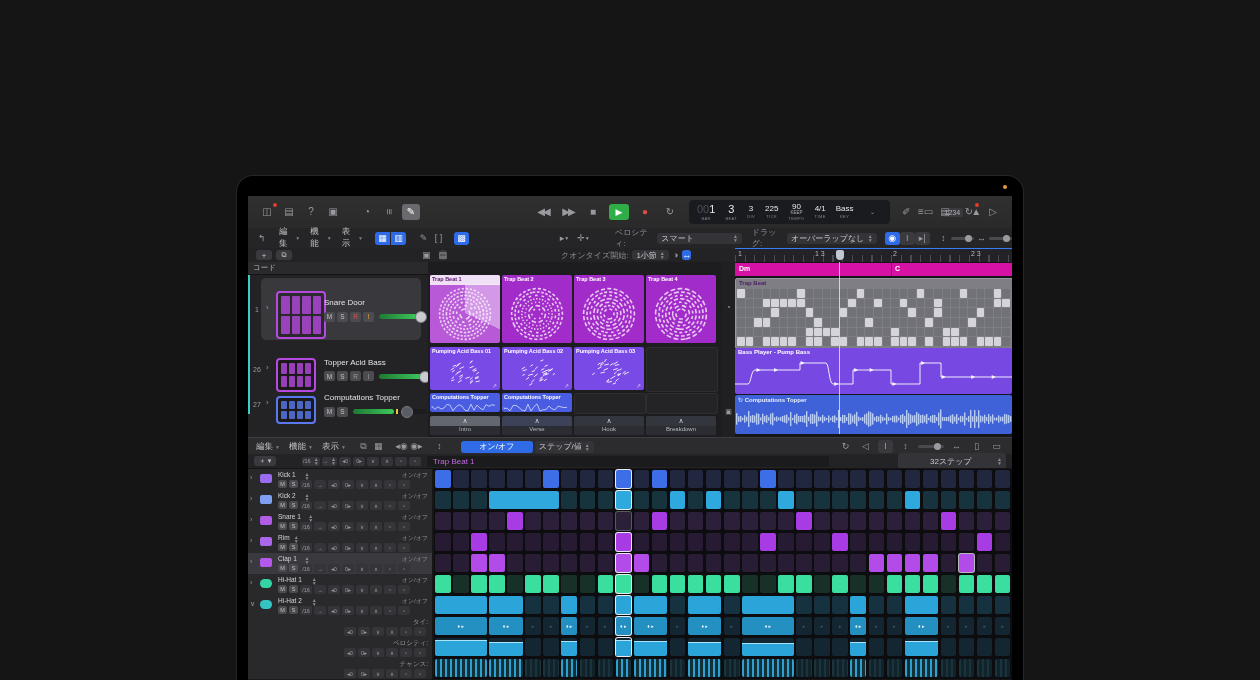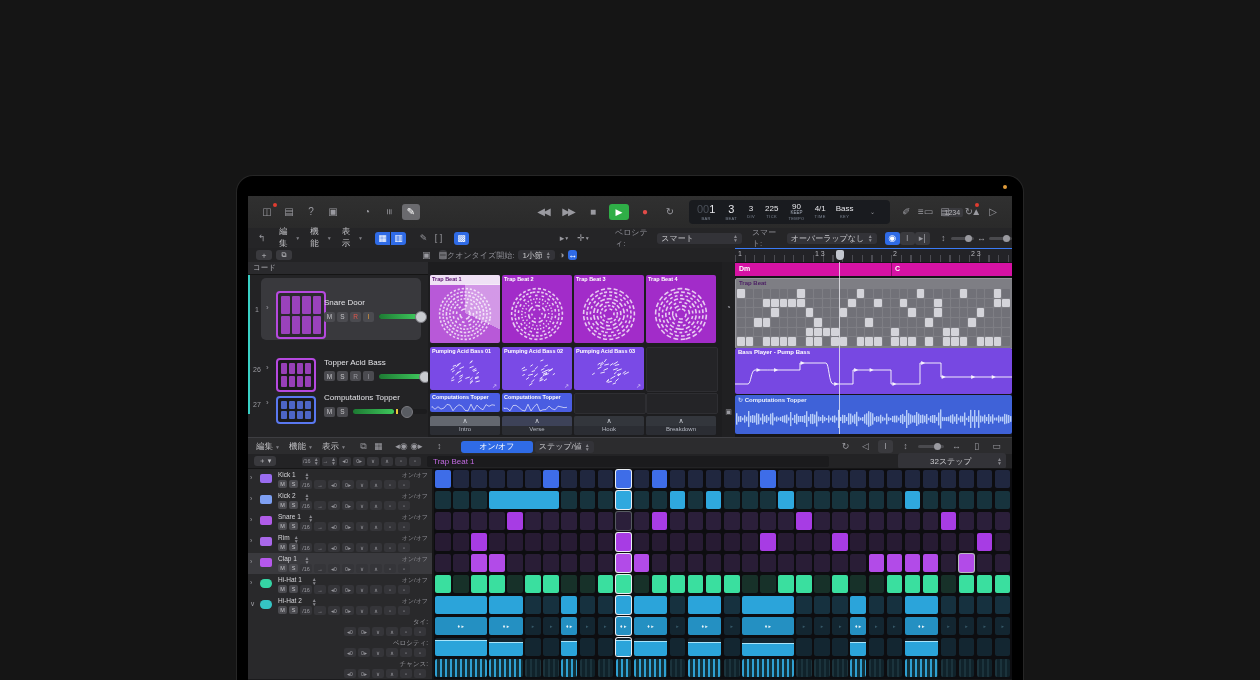--- a/index.html
+++ b/index.html
@@ -204,21 +204,21 @@
      <span class="ic" style="margin-left:10px;">✎</span>
      <span class="ic">[&nbsp;]</span>
      <span class="ic blue" style="margin-left:8px;">▩</span>
      <span class="ic" style="margin-left:88px;">▸<span class="car" style="font-size:5px;">▼</span></span>
      <span class="ic" style="margin-left:4px;">✛<span class="car" style="font-size:5px;">▼</span></span>
      <span class="lbl" style="margin-left:24px;">ベロシティ:</span>
      <span class="pill" style="margin-left:4px;width:86px;justify-content:space-between;">
             <span>スマート</span>
             <span class="stepper">▲<br>▼</span>
           </span>
-     <span class="lbl" style="margin-left:10px;">スマート:</span>
+     <span class="lbl" style="margin-left:10px;">ドラッグ:</span>
      <span class="pill" style="margin-left:4px;width:92px;justify-content:space-between;">
             <span>オーバーラップなし</span>
             <span class="stepper">▲<br>▼</span>
           </span>
      <span class="ic blue" style="margin-left:8px;">◉</span>
      <span class="ic" style="background:#3a3a3e;">I</span>
      <span class="ic" style="background:#3a3a3e;">▸|</span>
      <span class="ic" style="margin-left:6px;">↕</span>
      <span class="zslider">
             <i></i>
@@ -227,21 +227,21 @@
      <span class="zslider">
             <i></i>
           </span>
    </div>
 
    <div id="subbar">
      <span class="btn" style="width:16px;height:10px;margin-left:8px;font-size:8px;">＋</span>
      <span class="btn" style="width:16px;height:10px;margin-left:4px;font-size:7px;">⧉</span>
      <span class="ic" style="margin-left:130px;">▣</span>
      <span class="ic" style="margin-left:8px;background:#3a3a3e;height:10px;">▤</span>
-     <span class="lbl" style="text-align:center;">クオンタイズ開始:</span>
+     <span class="lbl" style="margin-left:114px;text-align:center;">クオンタイズ開始:</span>
      <span class="pill" style="margin-left:4px;height:10px;">
             <span>1小節</span>
             <span class="stepper">▲<br>▼</span>
           </span>
      <span class="ic" style="margin-left:4px;">◑</span>
      <span class="ic blue" style="height:10px;margin-left:4px;">↔</span>
      <div id="ruler">
        <span class="tick"></span>
        <span style="position:absolute;left:3px;top:1px;">1</span>
        <span style="position:absolute;left:80px;top:1px;">1 3</span>

